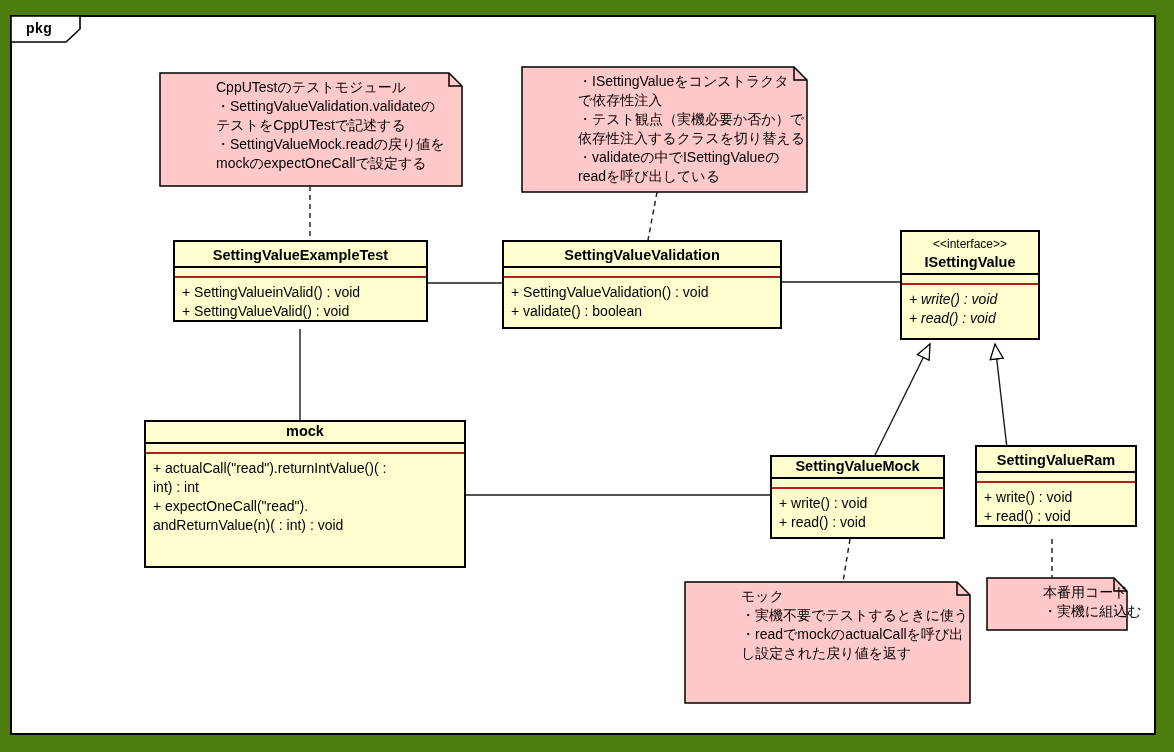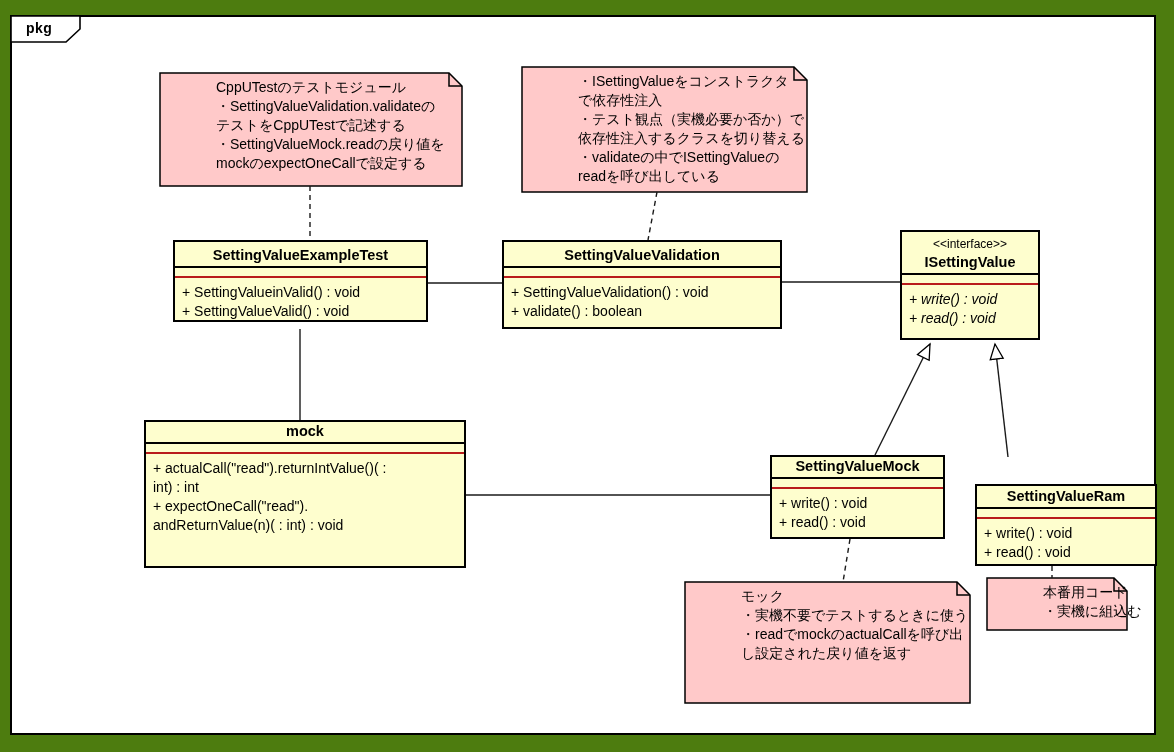--- a/index.html
+++ b/index.html
@@ -132,21 +132,21 @@
 
   <div class="uml-class" style="left:770px;top:455px;width:175px;height:84px;justify-content:flex-end;">
     <div class="cls-title">SettingValueMock</div>
     <div class="cls-attrs"></div>
     <div class="cls-methods">
       <div class="m-line">+ write() : void</div>
       <div class="m-line">+ read() : void</div>
     </div>
   </div>
 
-  <div class="uml-class" style="left:975px;top:484px;width:182px;height:82px;justify-content:center;">
+  <div class="uml-class" style="left:975px;top:445px;width:162px;height:82px;">
     <div class="cls-title">SettingValueRam</div>
     <div class="cls-attrs"></div>
     <div class="cls-methods">
       <div class="m-line">+ write() : void</div>
       <div class="m-line">+ read() : void</div>
     </div>
   </div>
 
   <div class="note-text" style="left:160px;top:74px;width:302px;">CppUTestのテストモジュール
 ・SettingValueValidation.validateの

